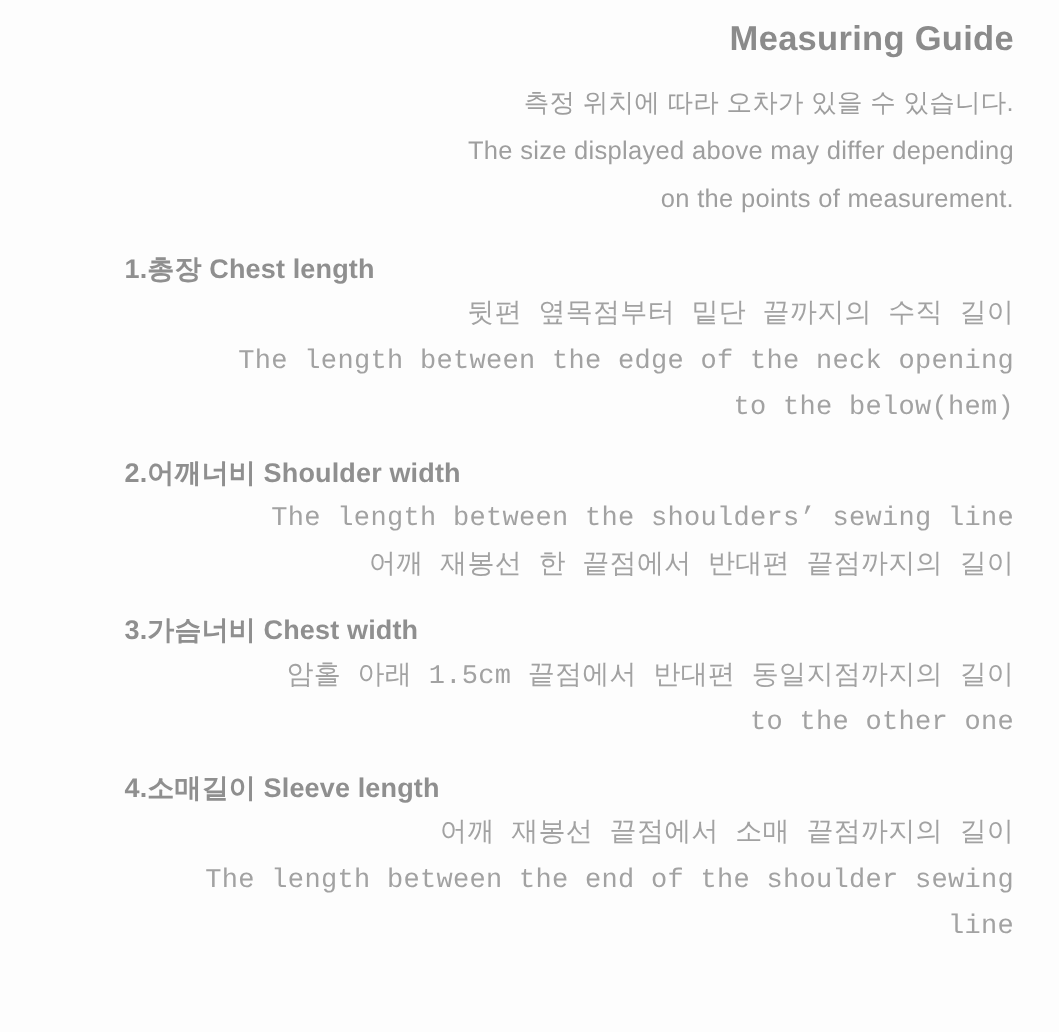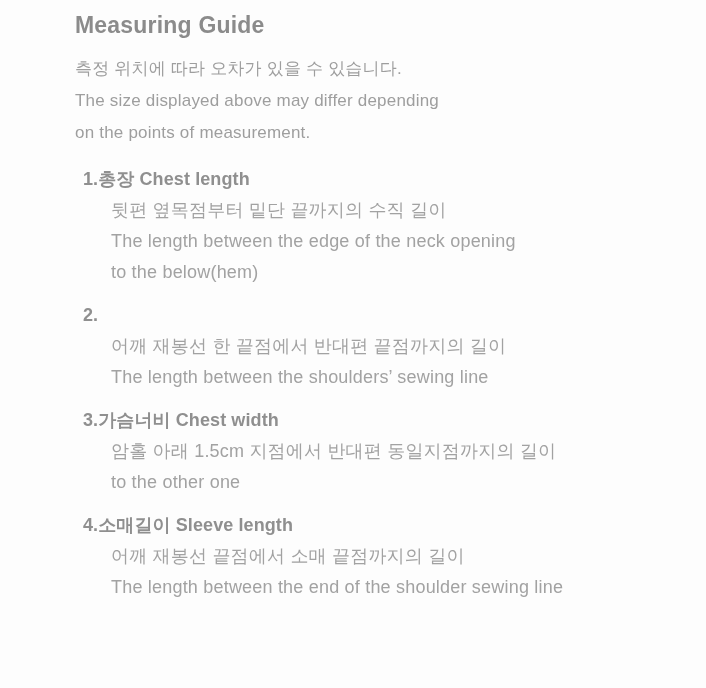--- a/index.html
+++ b/index.html
@@ -11,20 +11,21 @@
     height: 688px;
     background: var(--bg, #fdfdfd);
     font-family: "Liberation Sans", "DejaVu Sans", sans-serif;
     overflow: hidden;
   }
   .page {
     box-sizing: border-box;
     width: 706px;
     height: 688px;
     padding: 12px 30px 0 75px;
+    text-align: right;
   }
   .title {
     margin: 0 0 15px 0;
     font-size: 23px;
     line-height: 26px;
     font-weight: 700;
     letter-spacing: 0.2px;
     color: var(--title-color, #8b8b8b);
   }
   .intro {
@@ -52,20 +53,21 @@
     display: inline-block;
     min-width: 14px;
     flex: 0 0 auto;
   }
   .item-desc {
     margin-left: 28px;
     font-size: 18px;
     line-height: 31px;
     letter-spacing: 0.2px;
     color: var(--desc-color, #a2a2a2);
+    font-family: Liberation Mono, monospace;
   }
 </style>
 </head>
 <body>
 
 <div class="page">
 
   <h1 class="title">Measuring Guide</h1>
 
   <div class="intro">
@@ -84,34 +86,35 @@
       <div class="item-desc">
         <div class="desc-line">뒷편 옆목점부터 밑단 끝까지의 수직 길이</div>
         <div class="desc-line">The length between the edge of the neck opening</div>
         <div class="desc-line">to the below(hem)</div>
       </div>
     </div>
 
     <div class="item">
       <div class="item-heading">
         <span class="item-number">2.</span>
+        <span class="item-heading-text">어깨너비 Shoulder width</span>
       </div>
       <div class="item-desc">
+        <div class="desc-line">The length between the shoulders’ sewing line</div>
         <div class="desc-line">어깨 재봉선 한 끝점에서 반대편 끝점까지의 길이</div>
-        <div class="desc-line">The length between the shoulders’ sewing line</div>
       </div>
     </div>
 
     <div class="item">
       <div class="item-heading">
         <span class="item-number">3.</span>
         <span class="item-heading-text">가슴너비 Chest width</span>
       </div>
       <div class="item-desc">
-        <div class="desc-line">암홀 아래 1.5cm 지점에서 반대편 동일지점까지의 길이</div>
+        <div class="desc-line">암홀 아래 1.5cm 끝점에서 반대편 동일지점까지의 길이</div>
         <div class="desc-line">to the other one</div>
       </div>
     </div>
 
     <div class="item">
       <div class="item-heading">
         <span class="item-number">4.</span>
         <span class="item-heading-text">소매길이 Sleeve length</span>
       </div>
       <div class="item-desc">

